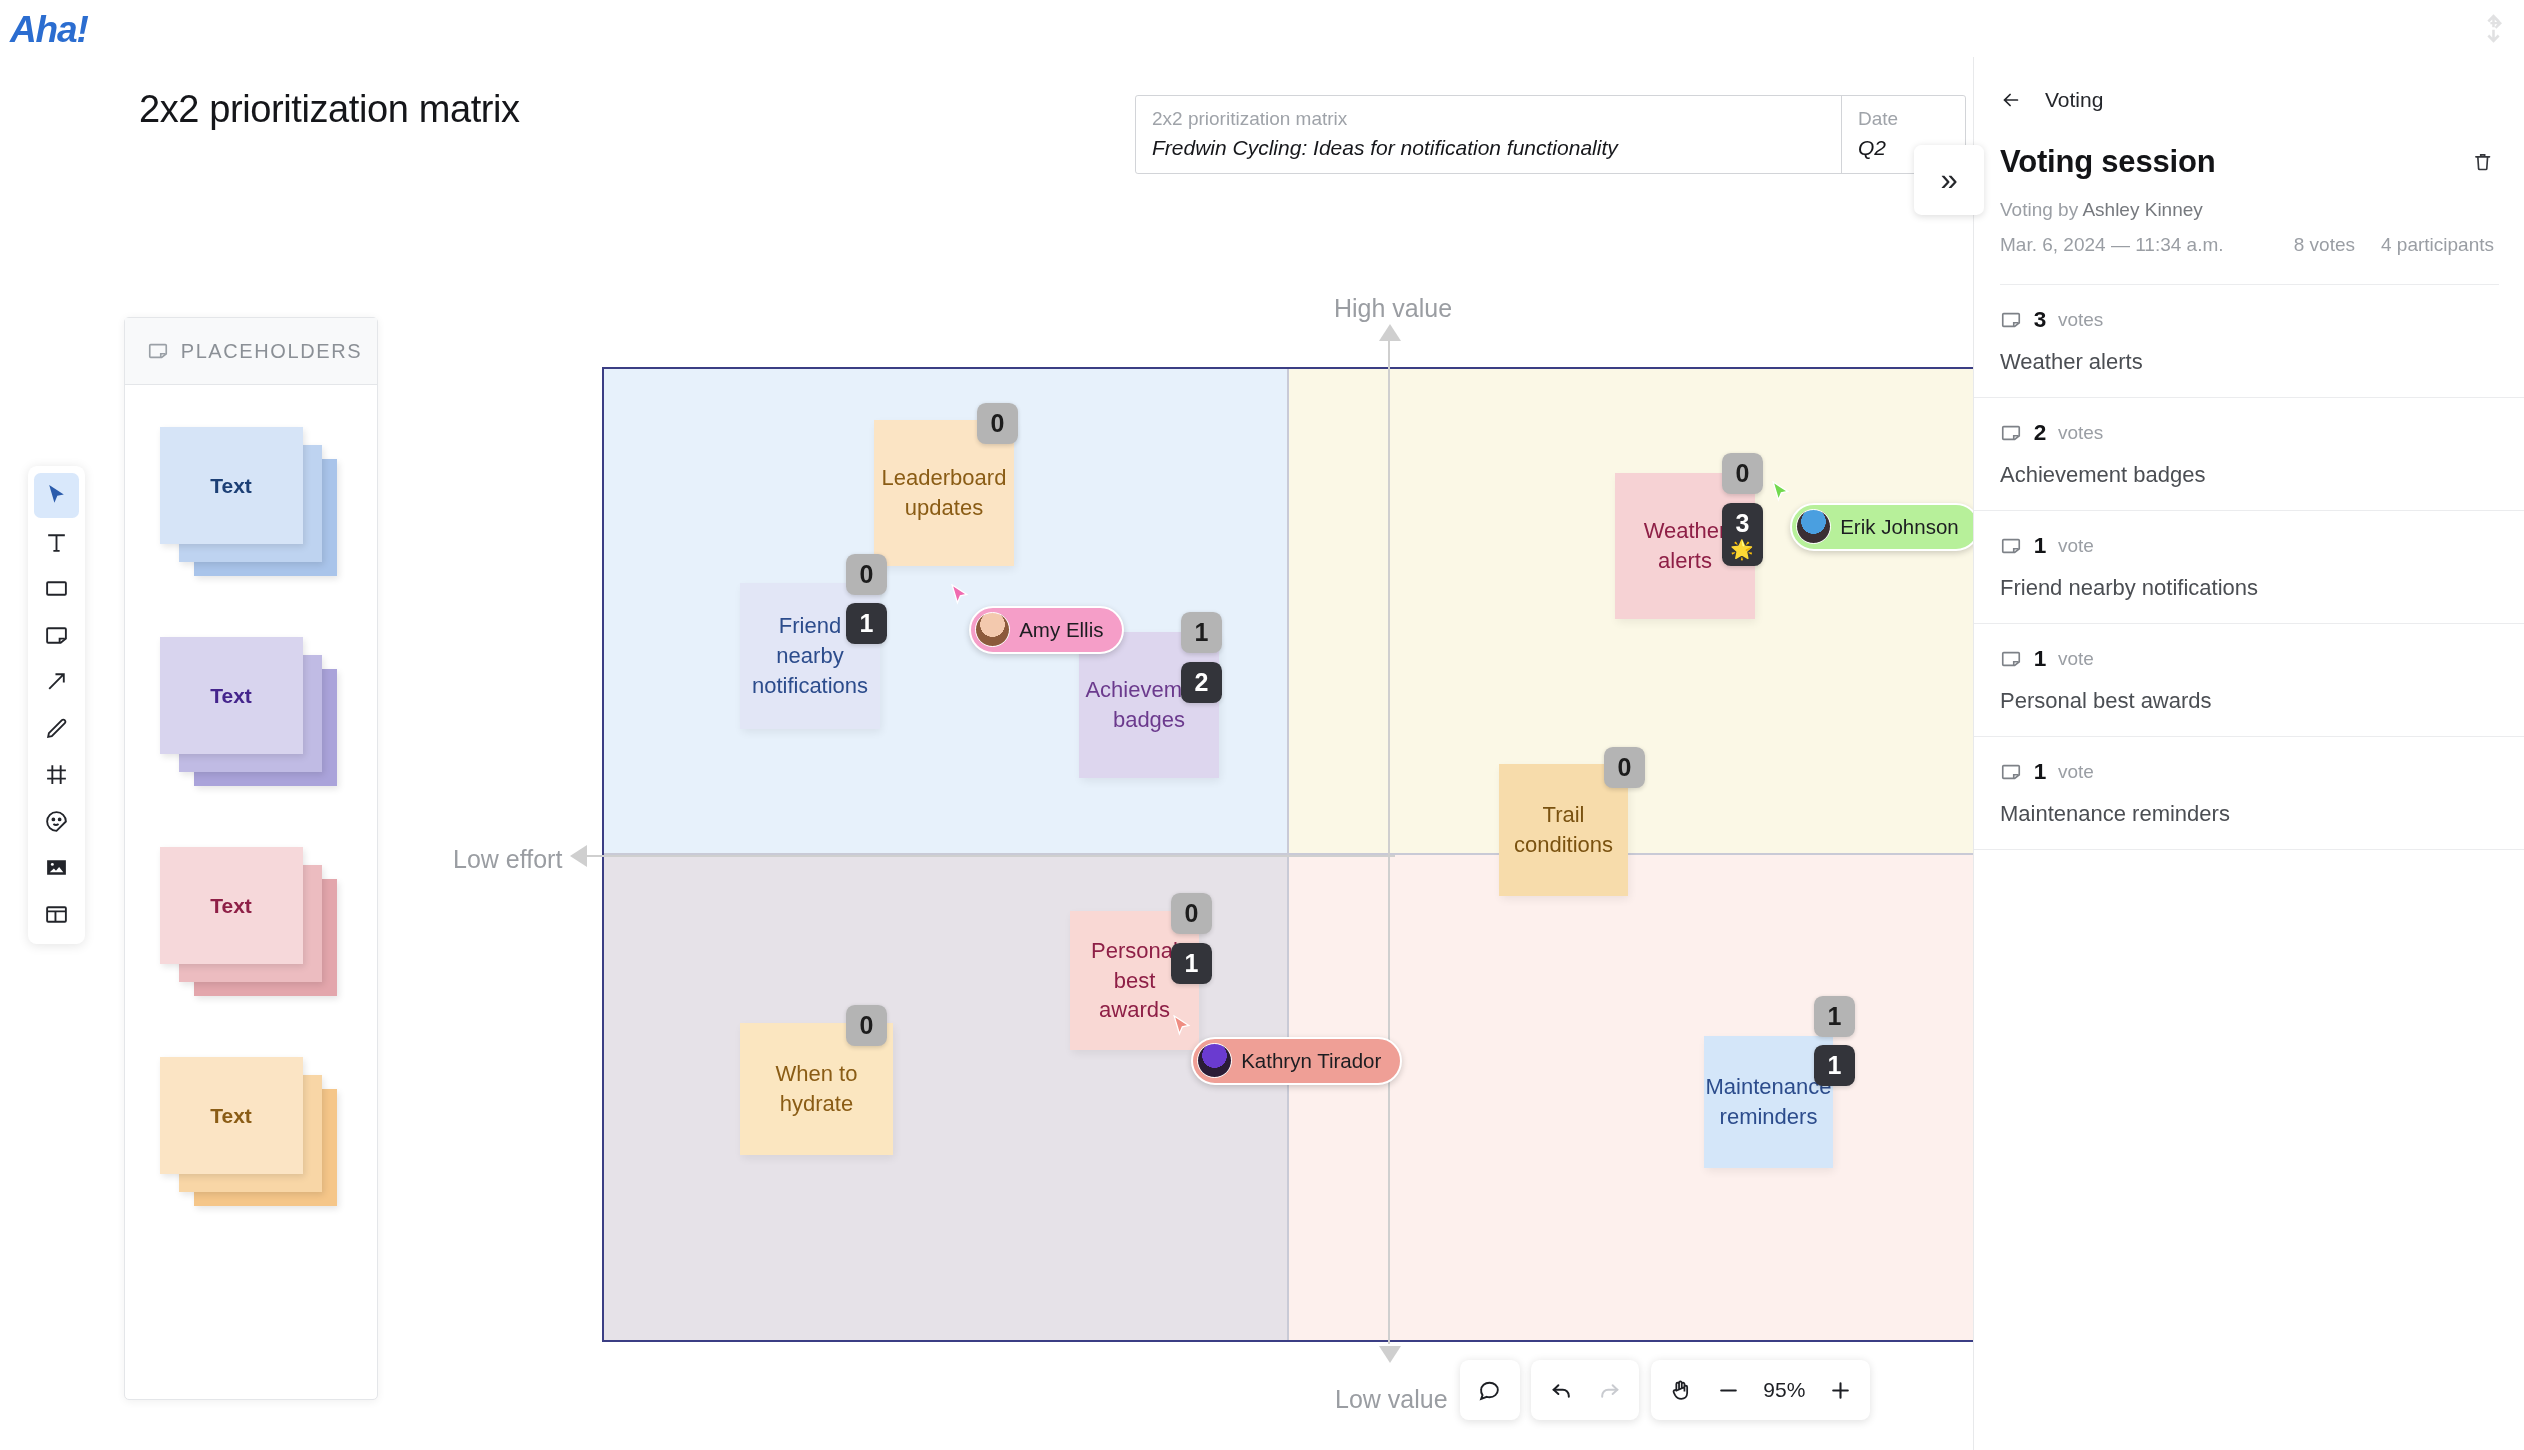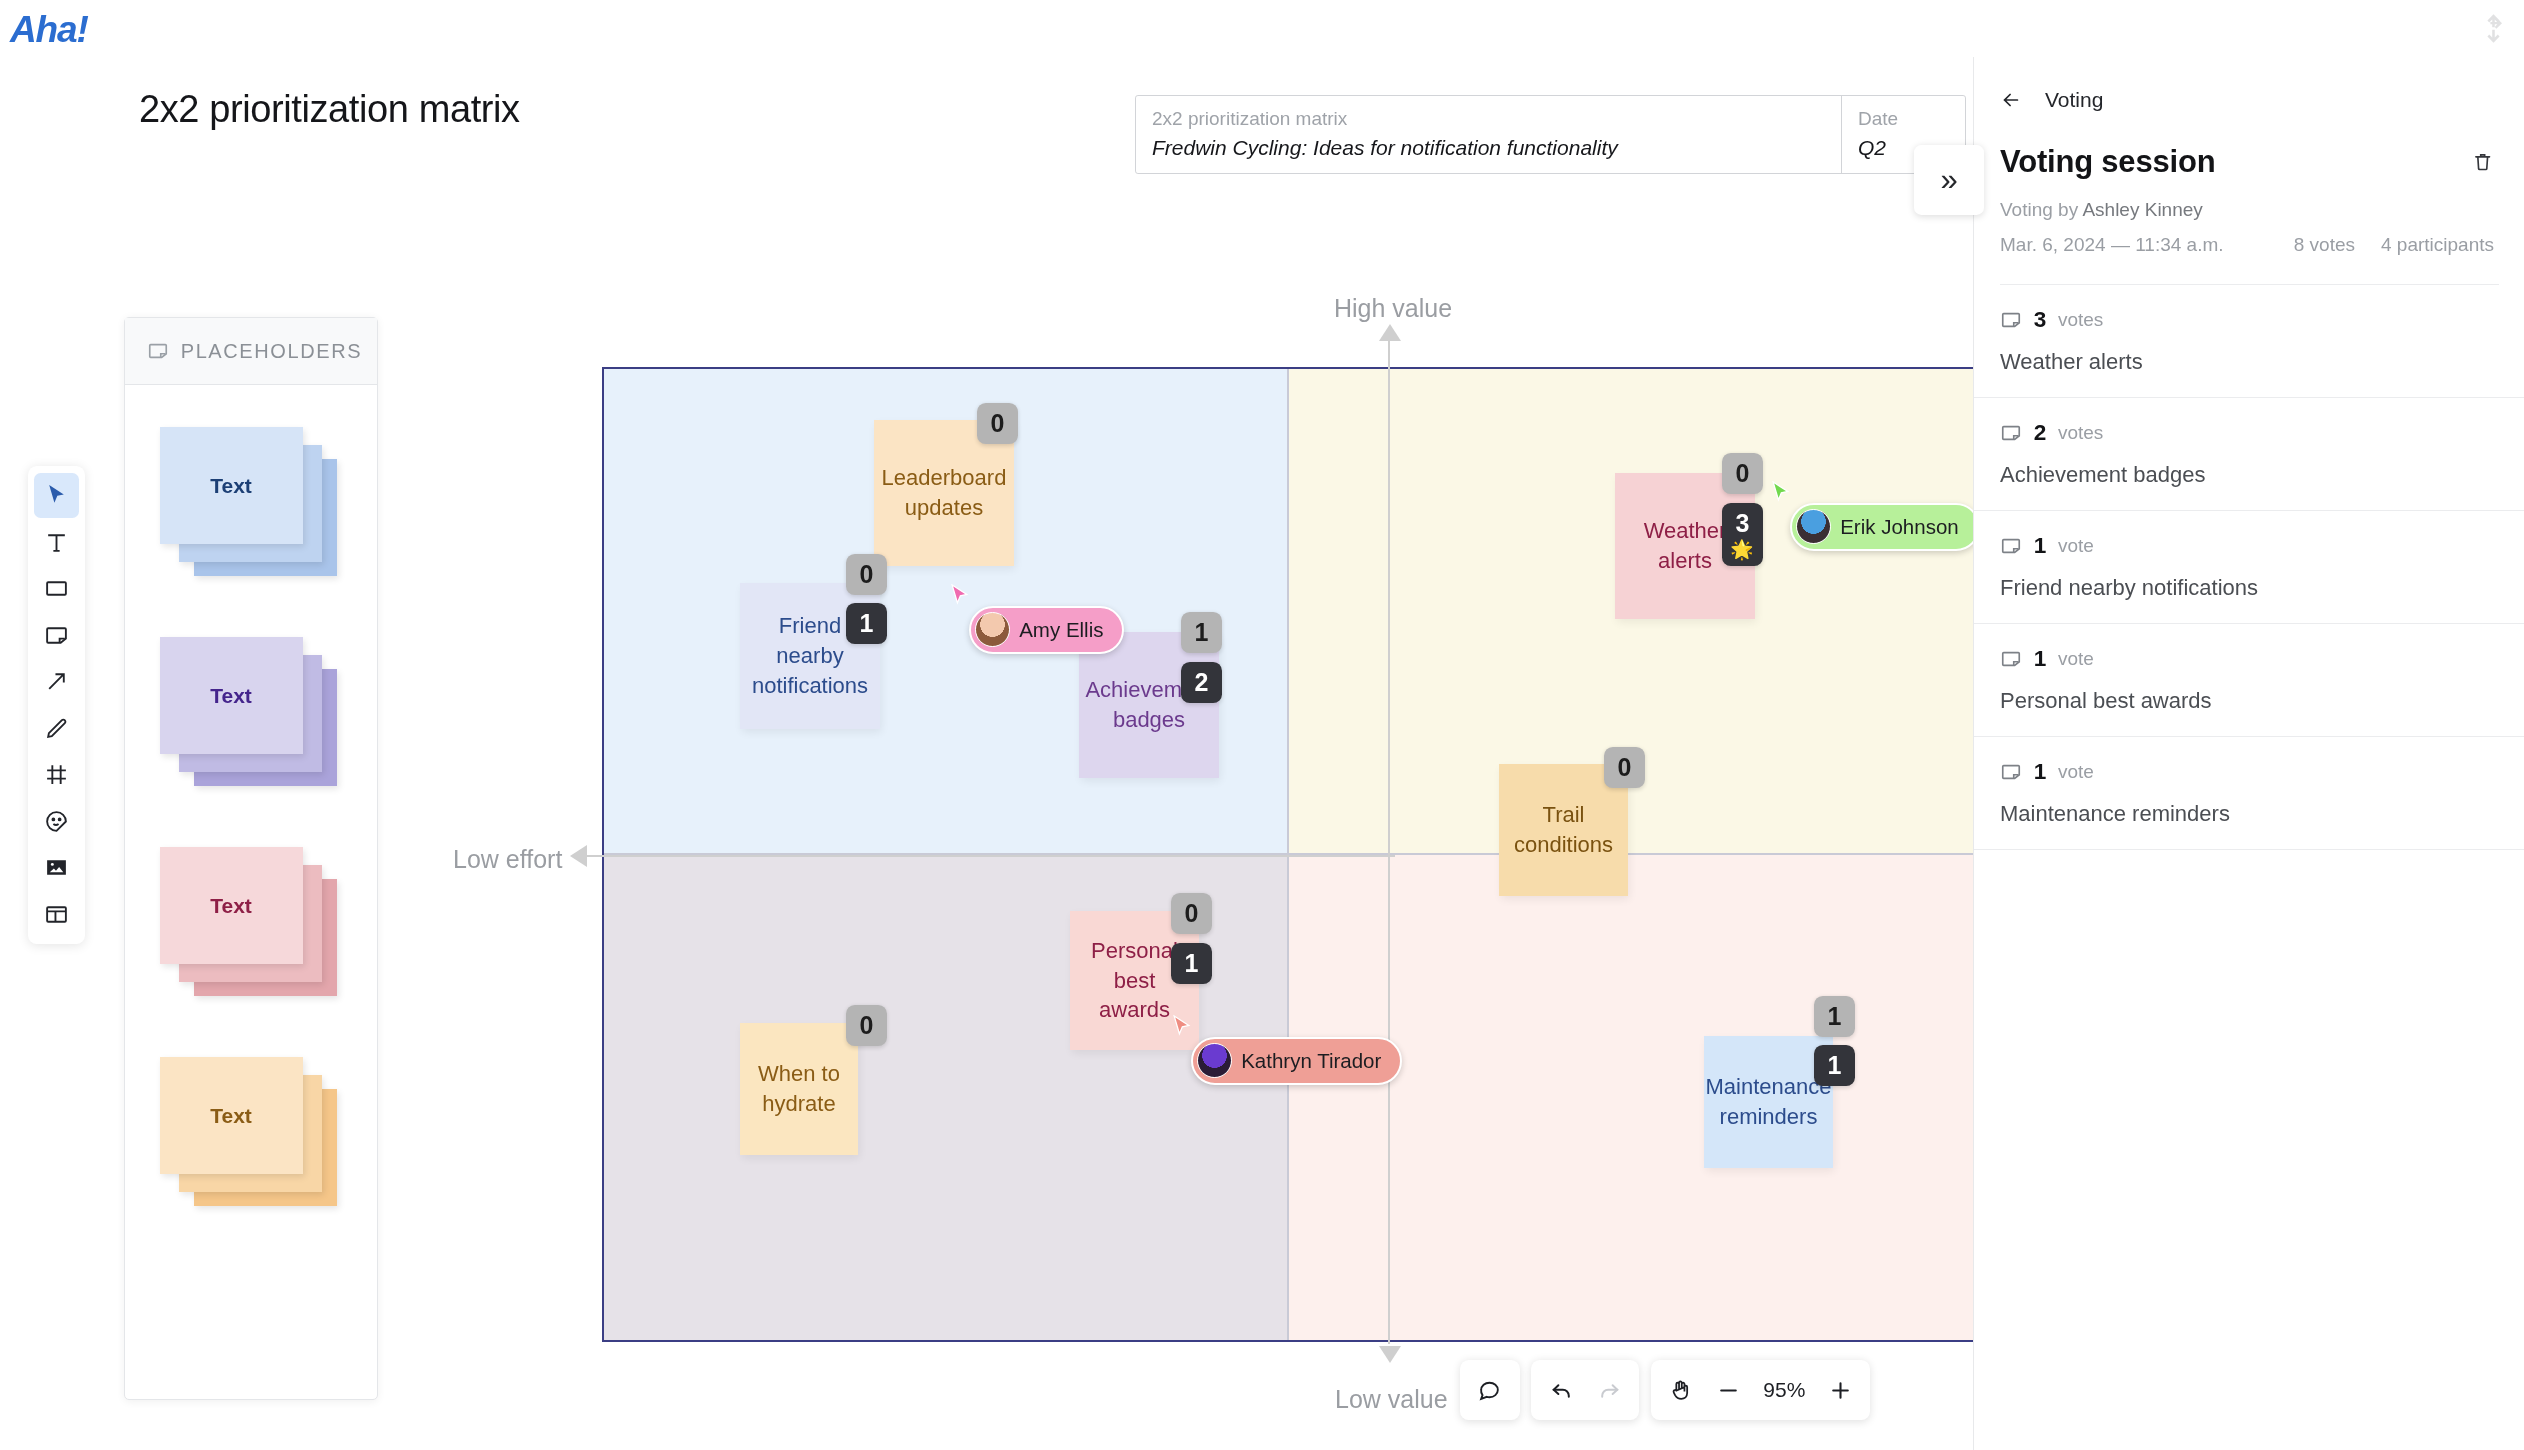--- a/index.html
+++ b/index.html
@@ -379,21 +379,21 @@
     </div>
     <div class="card" style="left: 1070px; top: 911px; width: 129px; height: 139px; background: rgb(249, 216, 212); color: rgb(142, 31, 70);">
       <span>Personal best awards</span>
     </div>
     <div class="badge grey" style="left: 1171px; top: 893px; width: 41px; height: 41px;">
       <span>0</span>
     </div>
     <div class="badge dark" style="left: 1171px; top: 943px; width: 41px; height: 41px;">
       <span>1</span>
     </div>
-    <div class="card" style="left: 740px; top: 1023px; width: 118px; height: 132px; background: rgb(251, 230, 192); color: rgb(138, 92, 21);">
+    <div class="card" style="left: 740px; top: 1023px; width: 153px; height: 132px; background: rgb(251, 230, 192); color: rgb(138, 92, 21);">
       <span>When to hydrate</span>
     </div>
     <div class="badge grey" style="left: 846px; top: 1005px; width: 41px; height: 41px;">
       <span>0</span>
     </div>
     <div class="card" style="left: 1704px; top: 1036px; width: 129px; height: 132px; background: rgb(212, 230, 249); color: rgb(44, 76, 140);">
       <span>Maintenance reminders</span>
     </div>
     <div class="badge grey" style="left: 1814px; top: 996px; width: 41px; height: 41px;">
       <span>1</span>

